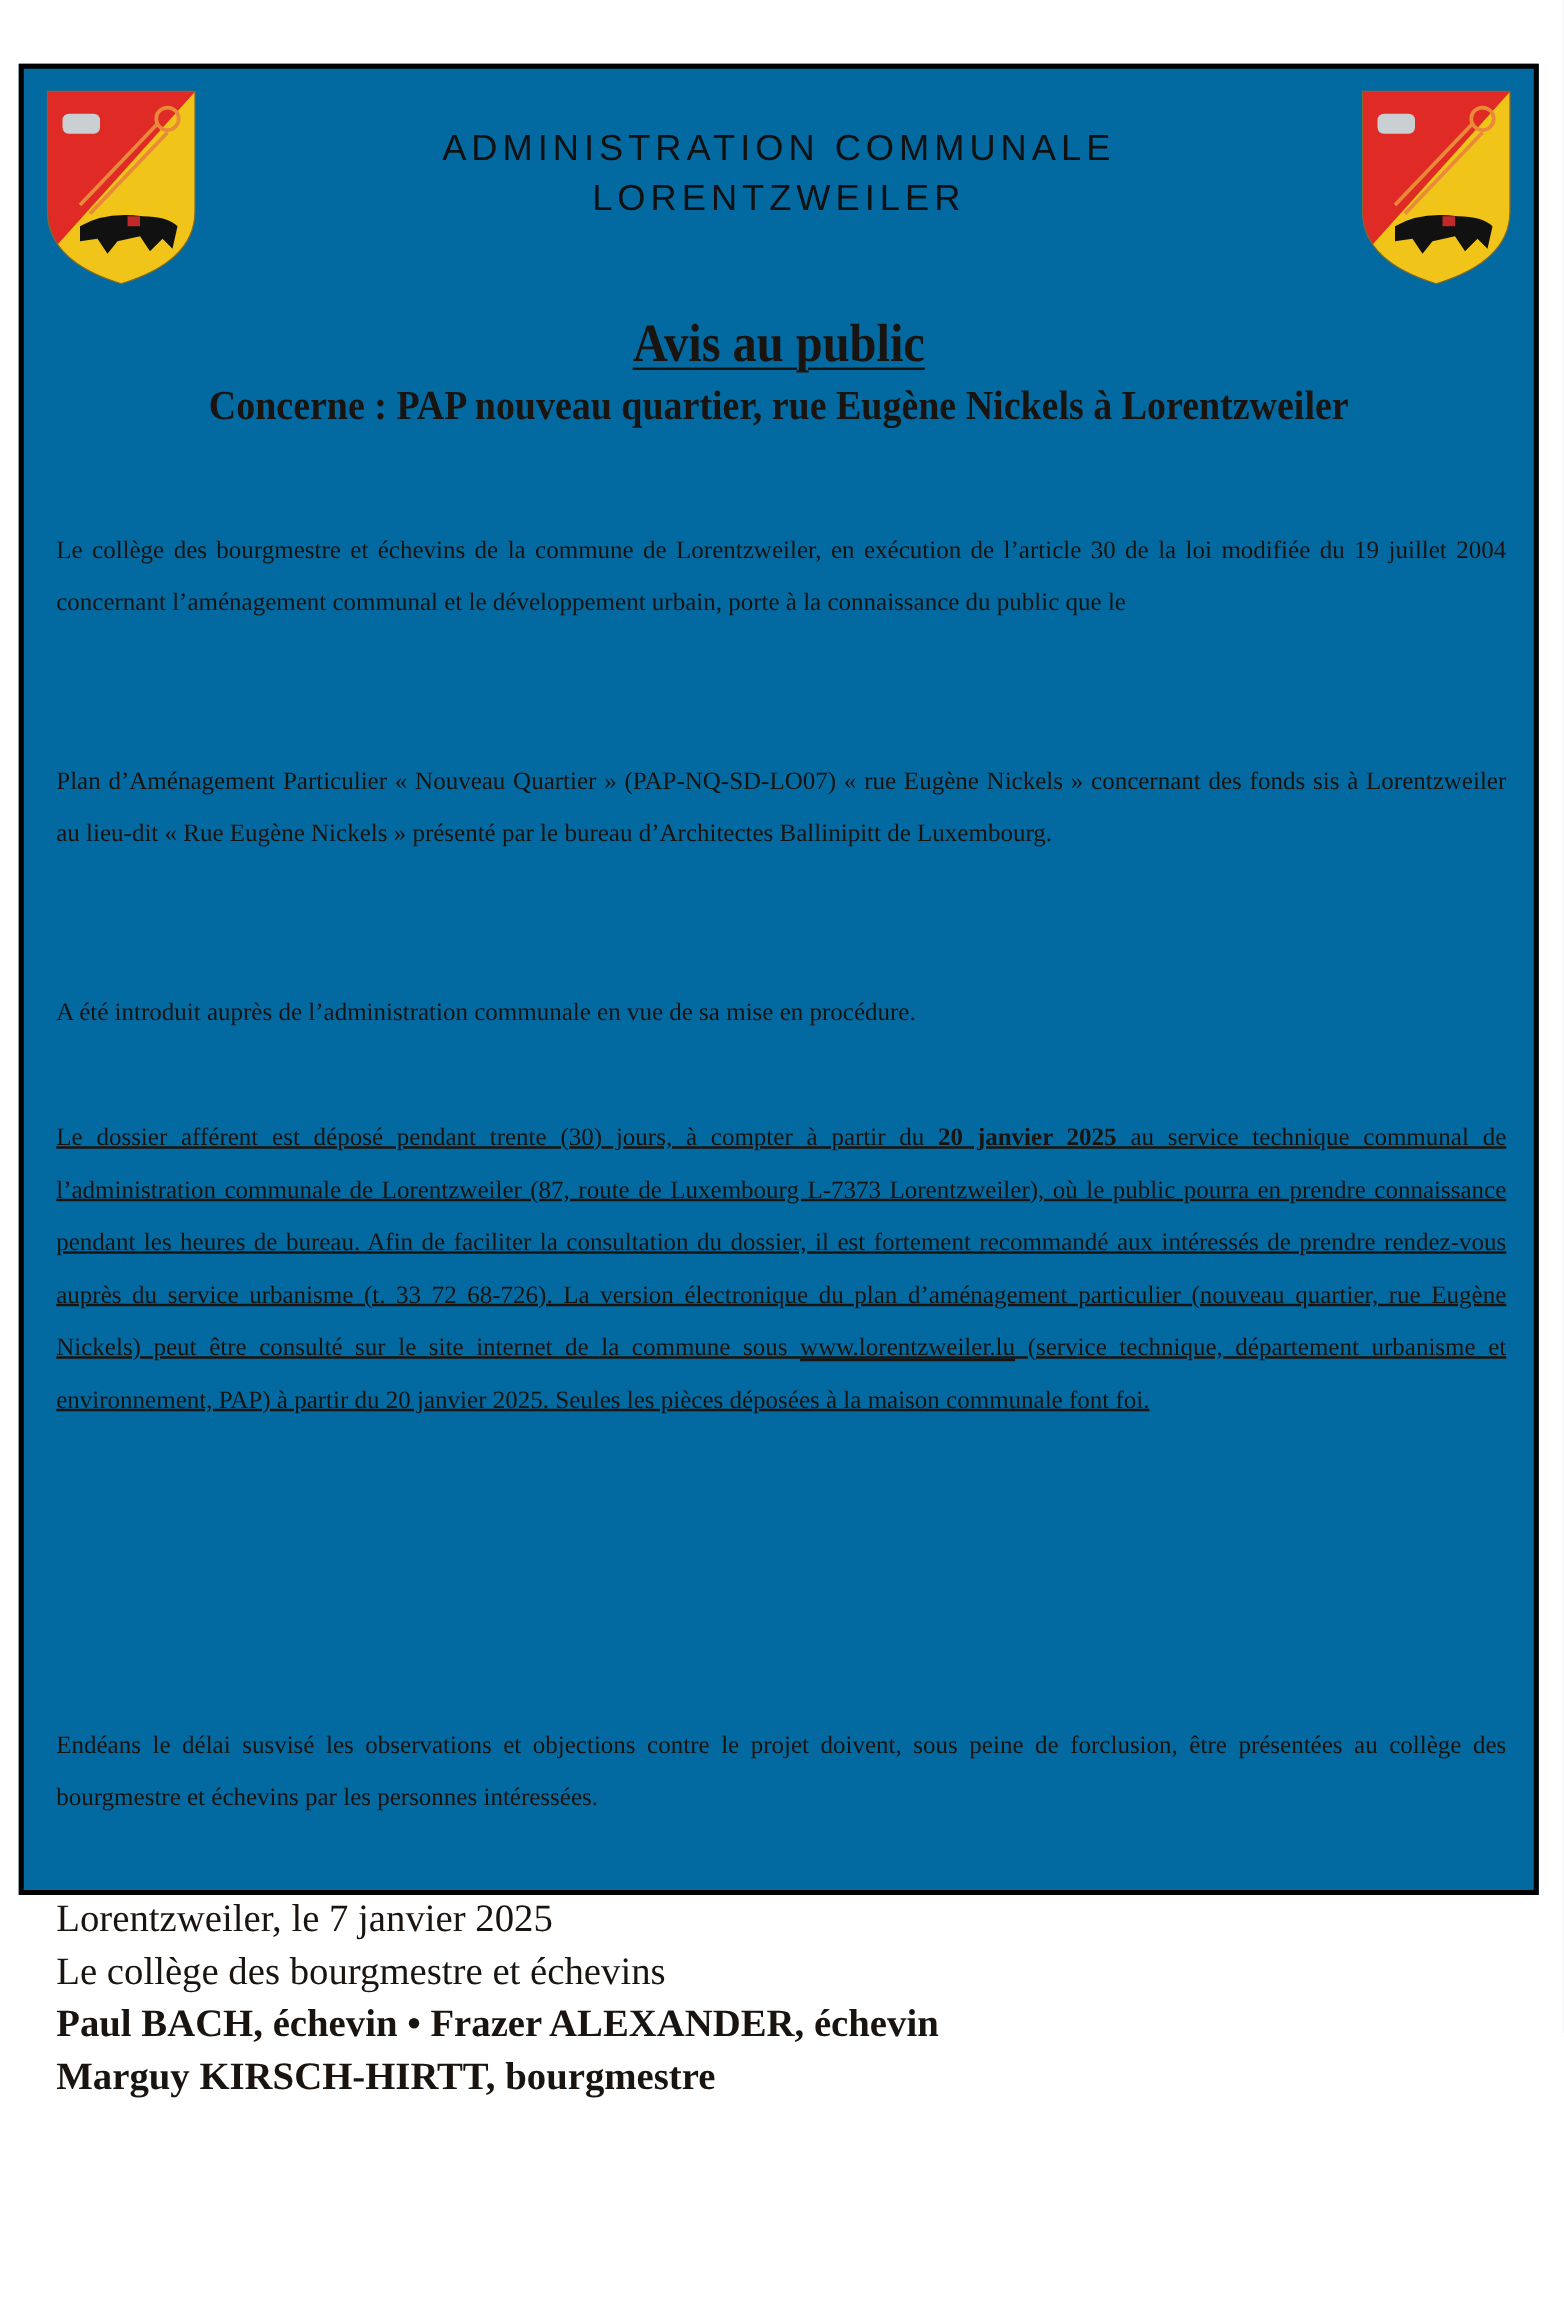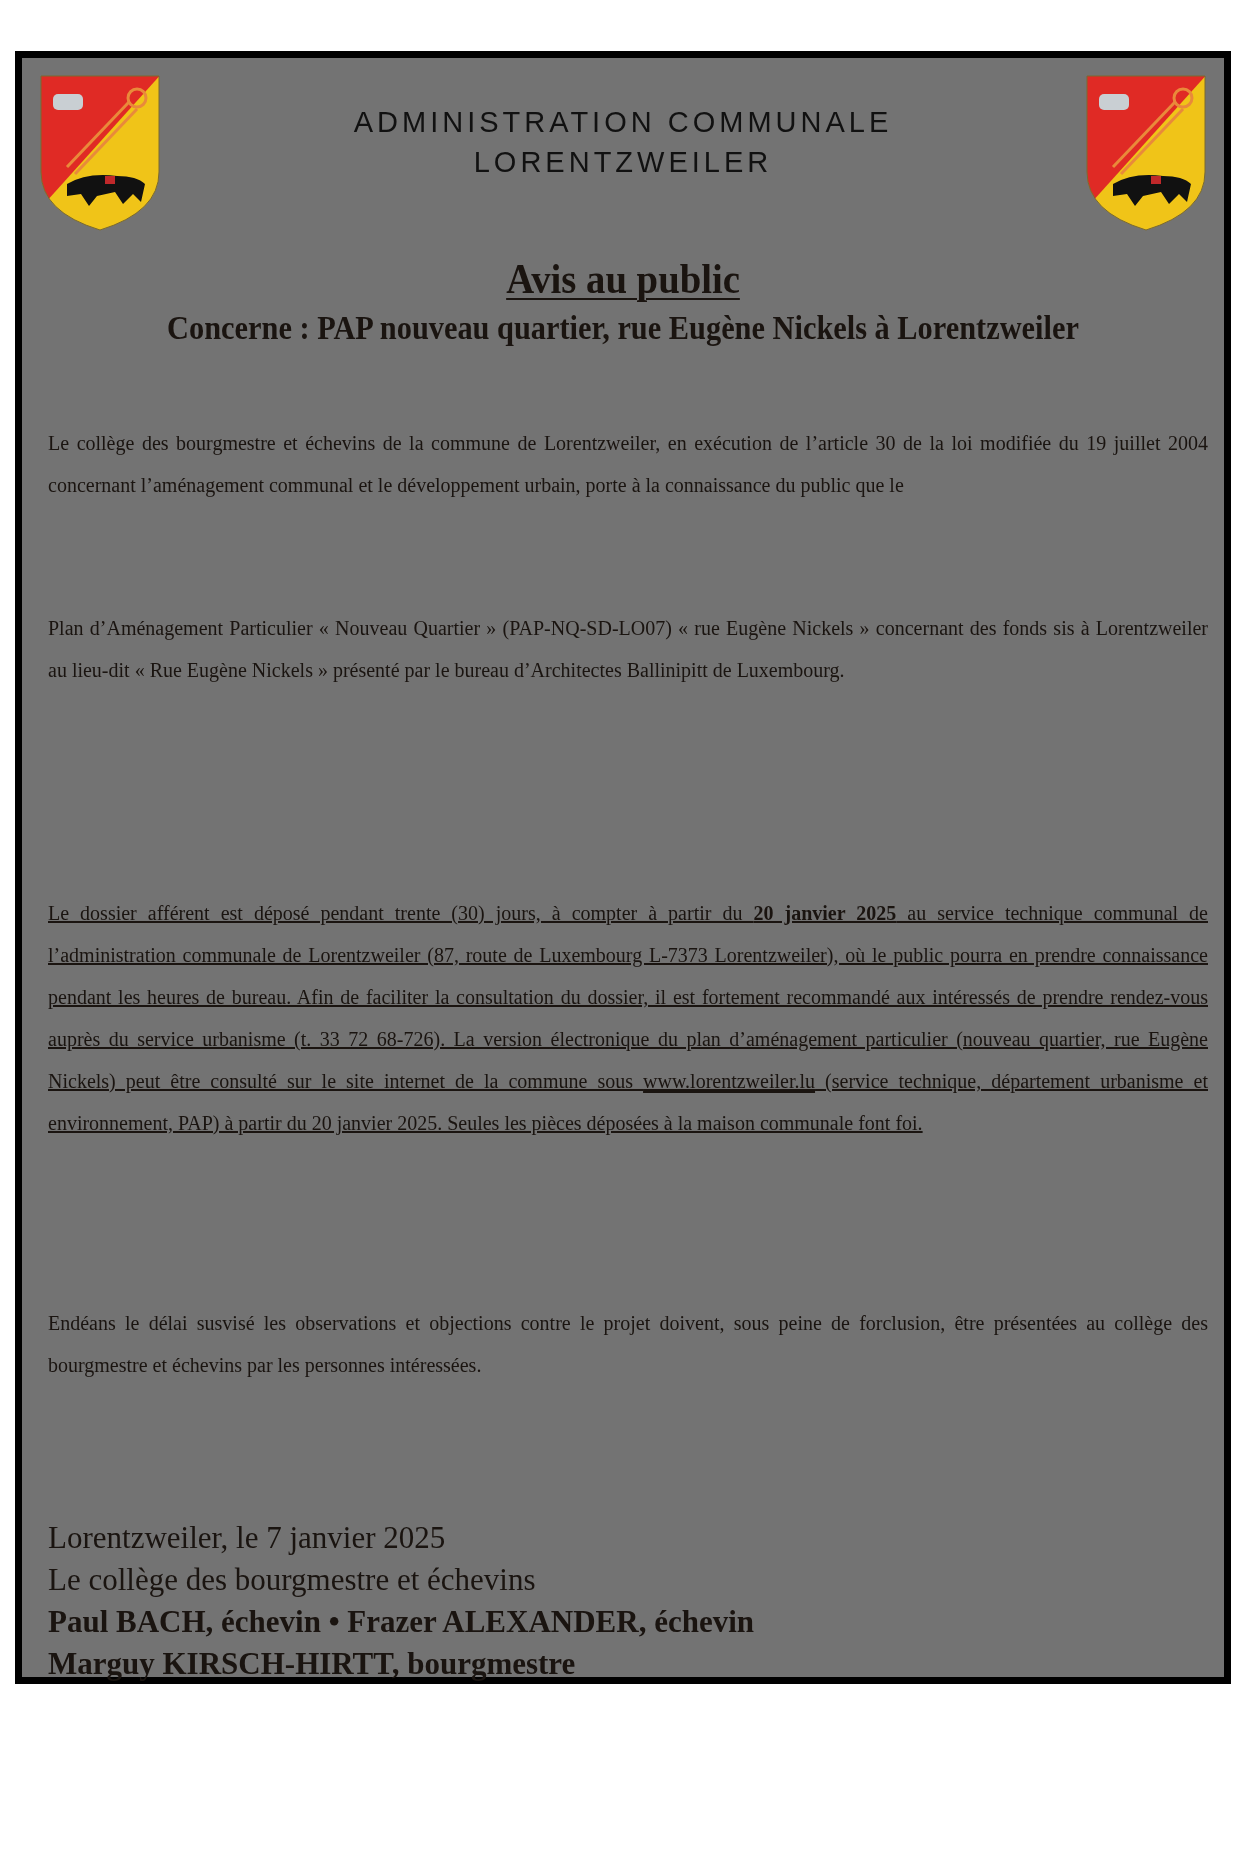--- a/index.html
+++ b/index.html
@@ -1,19 +1,19 @@
 <!DOCTYPE html>
 <html><head>
 <meta charset="utf-8">
 <style>
   html, body { margin:0; padding:0; background:#ffffff; }
   body { width:1251px; height:1856px; position:relative; overflow:hidden;
          font-family:"Liberation Serif","DejaVu Serif",serif; color:#1a1410; }
-  .frame { position:absolute; left:15px; top:51px; width:1216px; height:1633px;
-           border:7px solid #000000; box-sizing:border-box; background:#737373; }
+  .frame { position:absolute; left:15px; top:51px; width:1216px; height:1465px;
+           border:4px solid #000000; box-sizing:border-box; background:#0369a1; }
   .shield { position:absolute; width:126px; height:162px; }
   .shield.left { left:15px; top:14px; }
   .shield.right { right:15px; top:14px; }
   .admin { position:absolute; left:0; right:0; text-align:center;
            font-family:"Liberation Sans","DejaVu Sans",sans-serif;
            letter-spacing:4px; font-size:29px; color:#111; }
   .admin.l1 { top:48px; }
   .admin.l2 { top:88px; }
   .title { position:absolute; left:0; right:0; top:196px; text-align:center;
            font-weight:bold; font-size:43px; text-decoration:underline;
@@ -23,21 +23,21 @@
              font-weight:bold; font-size:33px; white-space:nowrap;
              transform:scaleX(0.92); transform-origin:center; }
   .body { position:absolute; left:26px; width:1160px; font-size:20px;
           line-height:42px; text-align:justify; }
   .body p { margin:0; }
   .body .last { text-align-last:left; }
   .p1 { top:364px; }
   .p2 { top:549px; }
   .p3 { top:734px; }
   .p4 { top:834px;text-decoration:underline; }
-  .p5 { top:1244px; }
+  .p5 { top:1320px; }
   .closing { position:absolute; left:26px; top:1459px; font-size:31px; line-height:42px; }
   .closing .bold { font-weight:bold; }
   b { font-weight:bold; }
   a.link { color:inherit; text-decoration:underline; text-underline-offset:3px; }
   .line { display:block; }
 </style>
 </head>
 <body>
 
 <div class="frame">
@@ -91,20 +91,23 @@
   <div class="subject">Concerne : PAP nouveau quartier, rue Eugène Nickels à Lorentzweiler</div>
 
   <div class="body p1">
     <p class="last">Le collège des bourgmestre et échevins de la commune de Lorentzweiler, en exécution de l’article 30 de la loi modifiée du 19 juillet 2004 concernant l’aménagement communal et le développement urbain, porte à la connaissance du public que le</p>
   </div>
 
   <div class="body p2">
     <p class="last">Plan d’Aménagement Particulier « Nouveau Quartier » (PAP-NQ-SD-LO07) « rue Eugène Nickels » concernant des fonds sis à Lorentzweiler au lieu-dit « Rue Eugène Nickels » présenté par le bureau d’Architectes Ballinipitt de Luxembourg.</p>
   </div>
 
+  <div class="body p3">
+    <p class="last">A été introduit auprès de l’administration communale en vue de sa mise en procédure.</p>
+  </div>
 
   <div class="body p4">
     <p class="last"><span>Le dossier afférent est déposé pendant trente (30) jours, à compter à partir du </span><b>20 janvier 2025</b><span> au service technique communal de l’administration communale de Lorentzweiler (87, route de Luxembourg L-7373 Lorentzweiler), où le public pourra en prendre connaissance pendant les heures de bureau. Afin de faciliter la consultation du dossier, il est fortement recommandé aux intéressés de prendre rendez-vous auprès du service urbanisme (t. 33 72 68-726). La version électronique du plan d’aménagement particulier (nouveau quartier, rue Eugène Nickels) peut être consulté sur le site internet de la commune sous </span><a class="link">www.lorentzweiler.lu</a><span> (service technique, département urbanisme et environnement, PAP) à partir du 20 janvier 2025. Seules les pièces déposées à la maison communale font foi.</span></p>
   </div>
 
   <div class="body p5">
     <p class="last">Endéans le délai susvisé les observations et objections contre le projet doivent, sous peine de forclusion, être présentées au collège des bourgmestre et échevins par les personnes intéressées.</p>
   </div>
 
   <div class="closing">

